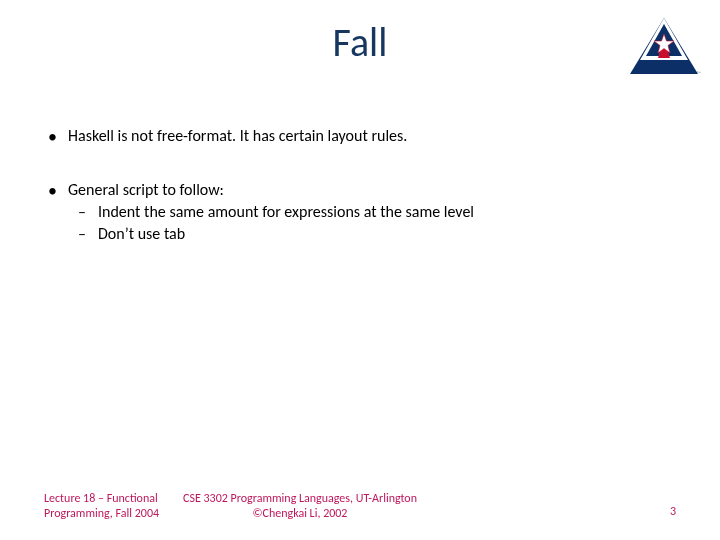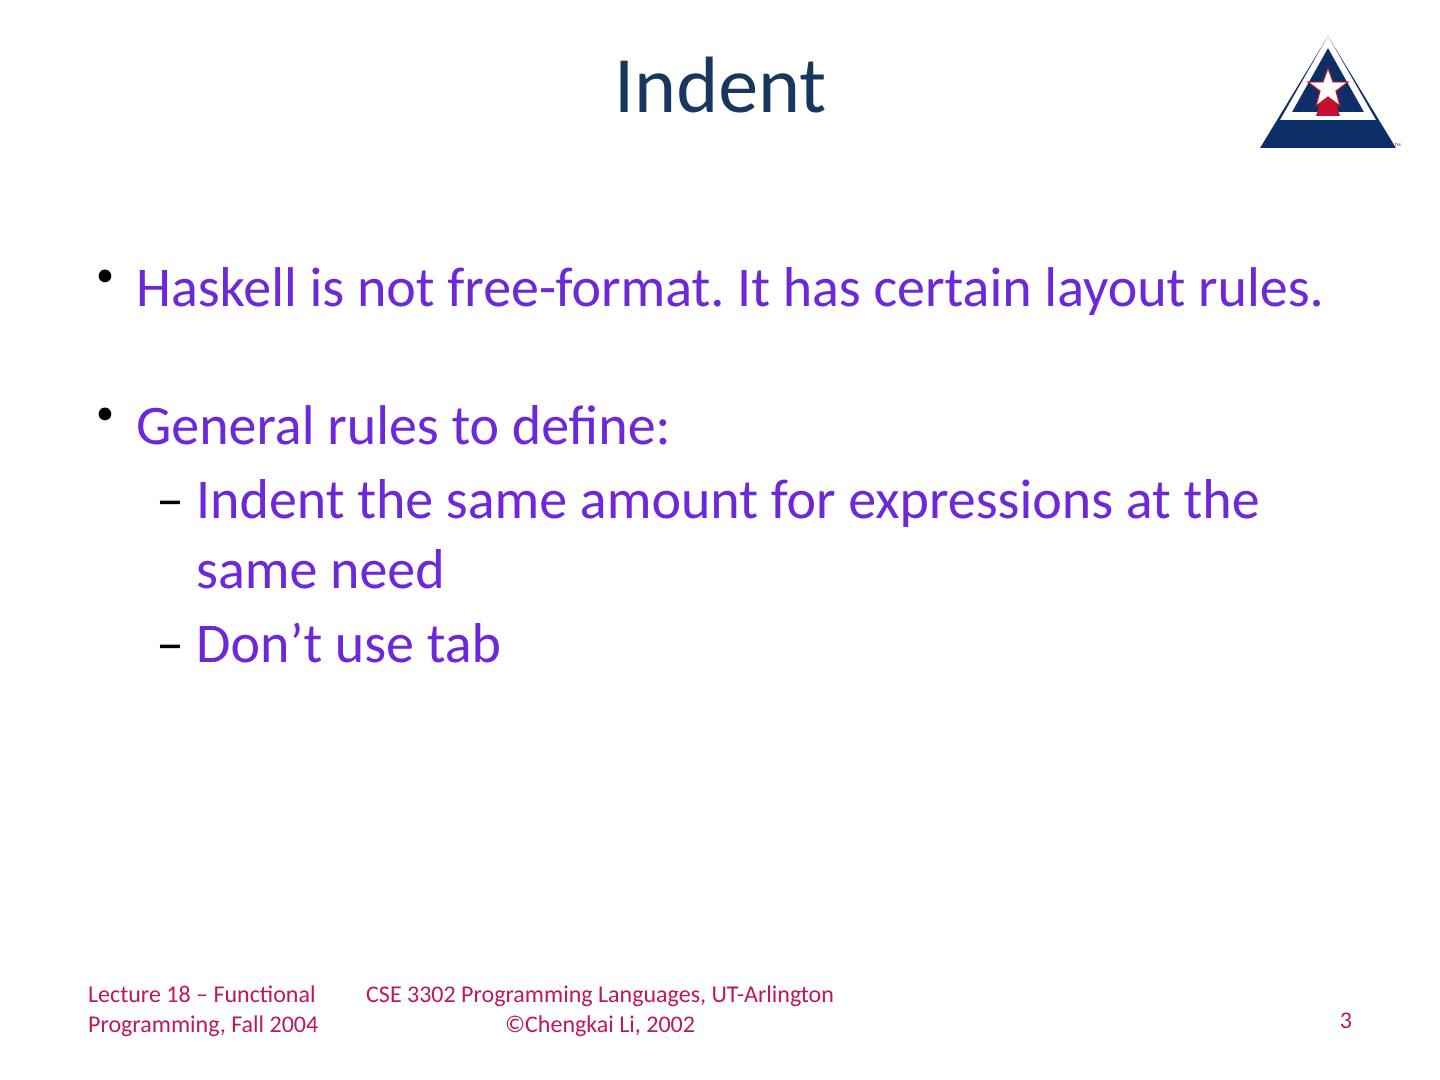--- a/index.html
+++ b/index.html
@@ -32,23 +32,23 @@
     top: 14px;
     right: 18px;
     width: 76px;
     height: 64px;
   }
   .content {
     position: absolute;
     top: 126px;
     left: 44px;
     right: 44px;
-    font-size: 28px;
+    font-size: 16px;
     line-height: 1.25;
-    color: #6d28d9;
+    color: #000000;
   }
   .content ul {
     list-style: none;
     padding: 0;
     margin: 0;
   }
   .content > ul > li {
     margin-bottom: 34px;
     padding-left: 24px;
     position: relative;
@@ -104,43 +104,43 @@
     position: absolute;
     right: 44px;
     bottom: 4px;
   }
 </style>
 </head>
 <body>
 
 <div class="slide">
 
-  <div class="title">Indent</div>
+  <div class="title">Fall</div>
 
   <div class="logo">
     <svg viewBox="0 0 76 64" width="76" height="64">
       <polygon points="38,4 72,60 4,60" fill="#0b2f66"></polygon>
       <polygon points="38,4 62,46 14,46" fill="#ffffff"></polygon>
       <polygon points="38,10 56,42 20,42" fill="#0b2f66"></polygon>
       <polygon points="38,24 32,44 44,44" fill="#c8102e"></polygon>
       <polygon points="38,20 40.5,27 48,27 42,31.5 44,39 38,34.5 32,39 34,31.5 28,27 35.5,27" fill="#ffffff" stroke="#c8102e" stroke-width="0.6"></polygon>
       <text x="71" y="61" font-size="5" fill="#666">™</text>
     </svg>
   </div>
 
   <div class="content">
     <ul>
       <li>
         <span>Haskell is not free-format. It has certain layout rules.</span>
       </li>
       <li>
-        <span>General rules to define:</span>
+        <span>General script to follow:</span>
         <ul class="sublist">
           <li>
-            <span>Indent the same amount for expressions at the same need</span>
+            <span>Indent the same amount for expressions at the same level</span>
           </li>
           <li>
             <span>Don’t use tab</span>
           </li>
         </ul>
       </li>
     </ul>
   </div>
 
   <div class="footer">

